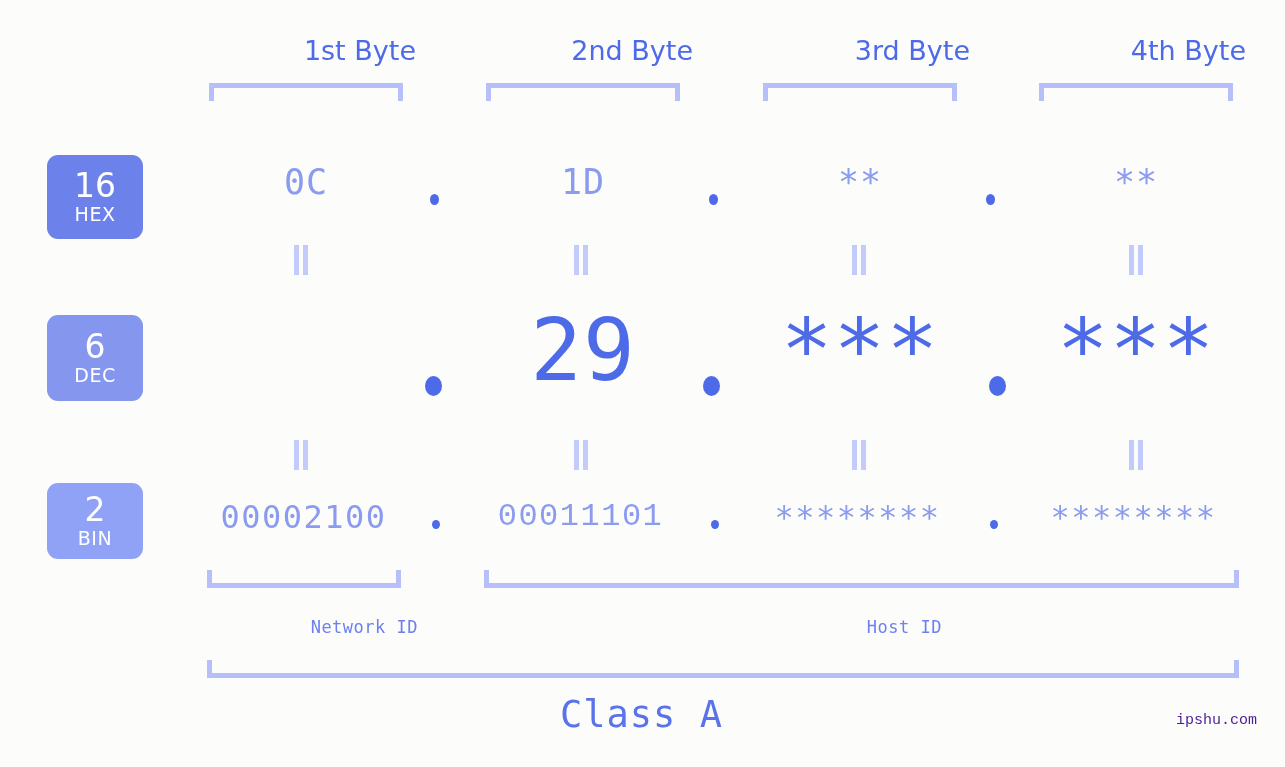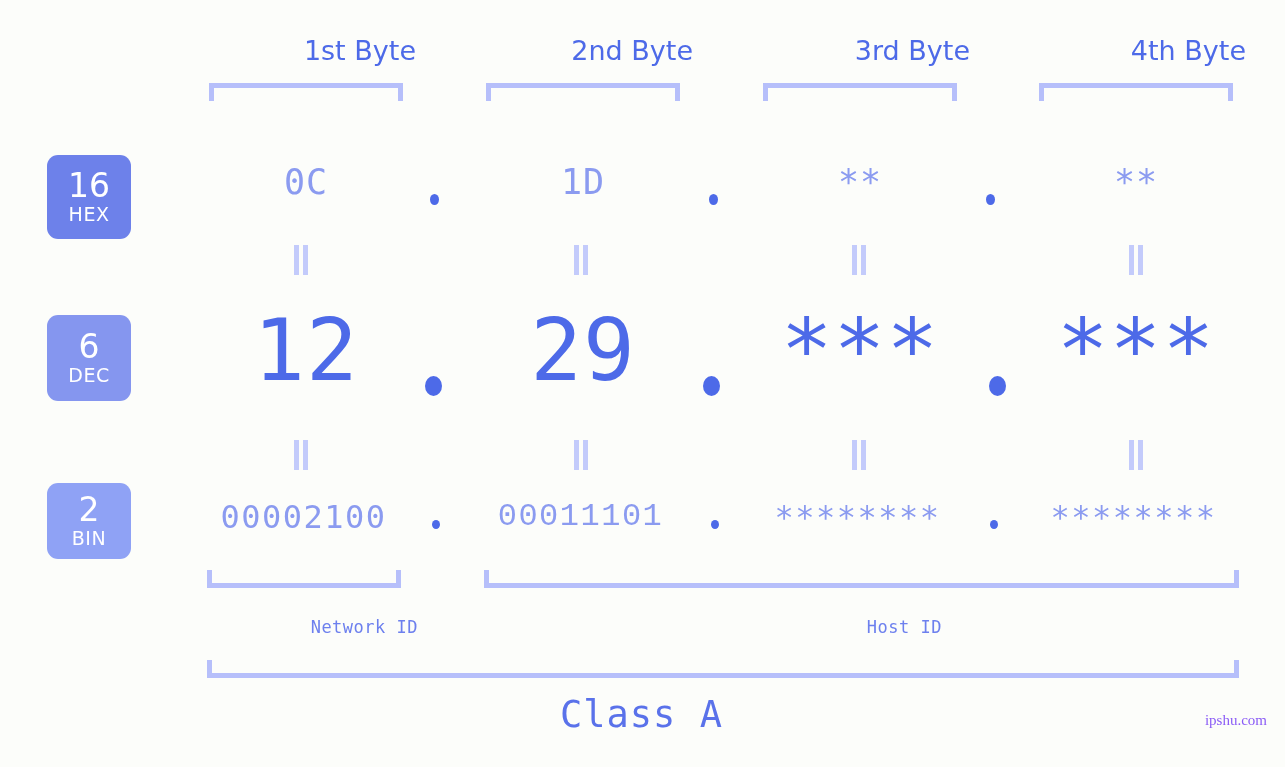--- a/index.html
+++ b/index.html
@@ -49,21 +49,21 @@
     border-bottom: 5px solid #b6bffa;
     border-left: 5px solid #b6bffa;
     border-right: 5px solid #b6bffa;
     height: 18px;
   }
 
   
   .badge {
     position: absolute;
     left: 47px;
-    width: 84px;
+    width: 96px;
     border-radius: 11px;
     color: #ffffff;
     text-align: right;
     font-family: "DejaVu Sans", sans-serif;
     box-sizing: border-box;
     display: flex;
     flex-direction: column;
     align-items: center;
     justify-content: center;
   }
@@ -175,25 +175,25 @@
     font-family: "DejaVu Sans Mono", monospace;
     font-size: 37px;
     line-height: 46px;
     color: #5a72ea;
     white-space: nowrap;
     letter-spacing: 1px;
   }
 
   .watermark {
     position: absolute;
-    right: 18px;
+    right: 28px;
     top: 712px;
-    font-family: Liberation Serif, serif;
+    font-family: Liberation Mono, monospace;
     font-size: 15px;
-    color: #8b5cf6;
+    color: #4c1d95;
     letter-spacing: 0px;
     white-space: nowrap;
   }
 </style>
 </head>
 <body>
 
 <div class="stage">
 
   <div class="byte-label" style="left:196px;width:220px;">1st Byte</div>
@@ -237,21 +237,20 @@
     </div>
   <div class="eqsep" style="left:851px;top:245px;">
       <i class="a"></i>
       <i class="b"></i>
     </div>
   <div class="eqsep" style="left:1128px;top:245px;">
       <i class="a"></i>
       <i class="b"></i>
     </div>
 
-  <div class="row-cell dec-val" style="left:196px;width:220px;">12</div>
   <div class="dec-dot" style="left:425px;"></div>
   <div class="row-cell dec-val" style="left:473px;width:220px;">29</div>
   <div class="dec-dot" style="left:703px;"></div>
   <div class="row-cell dec-val" style="left:750px;width:220px;">***</div>
   <div class="dec-dot" style="left:989px;"></div>
   <div class="row-cell dec-val" style="left:1026px;width:220px;">***</div>
 
   <div class="eqsep" style="left:293px;top:440px;">
       <i class="a"></i>
       <i class="b"></i>

